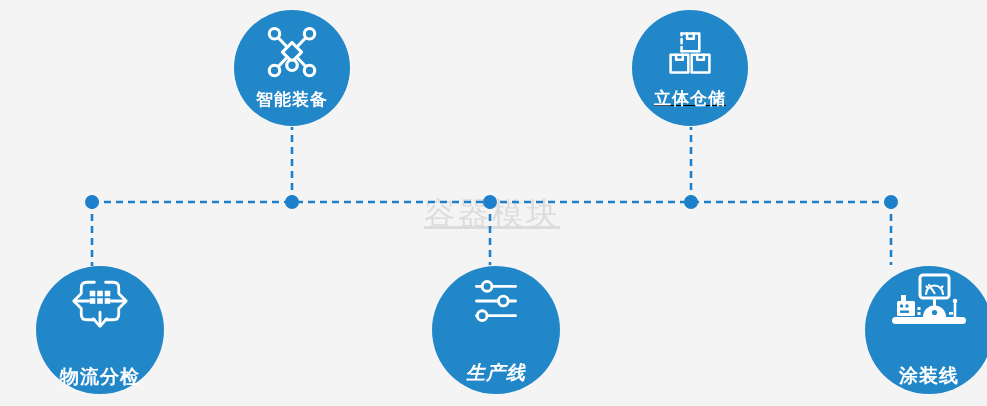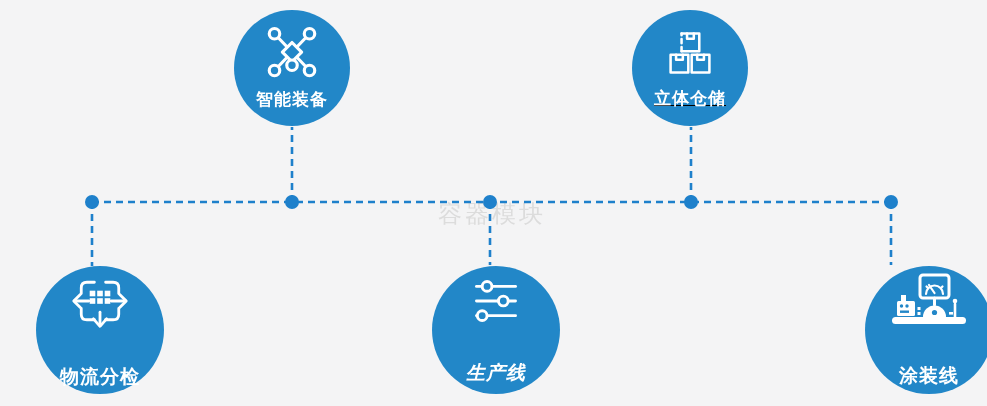--- a/index.html
+++ b/index.html
@@ -14,22 +14,22 @@
   body{
     background:var(--bg);
     font-family:"Liberation Sans","DejaVu Sans",sans-serif;
     overflow:hidden;
   }
   .stage{position:relative;width:987px;height:406px;background:var(--bg);}
 
   
   .watermark{
     position:absolute;left:492px;top:214px;transform:translate(-50%,-50%);
-    font-size:24px;letter-spacing:3px;color:var(--wm);
-    user-select:none;z-index:1;font-weight:400;
+    font-size:31px;letter-spacing:3px;color:var(--wm);
+    user-select:none;z-index:1;font-weight:400;text-decoration:underline;
   }
 
   
   .connectors{position:absolute;inset:0;z-index:2;}
   .dash{stroke:var(--line);stroke-width:2.6;fill:none;stroke-dasharray:7 5;}
   .dot{fill:var(--line);}
 
   
   .node{
     position:absolute;border-radius:50%;background:var(--node);

